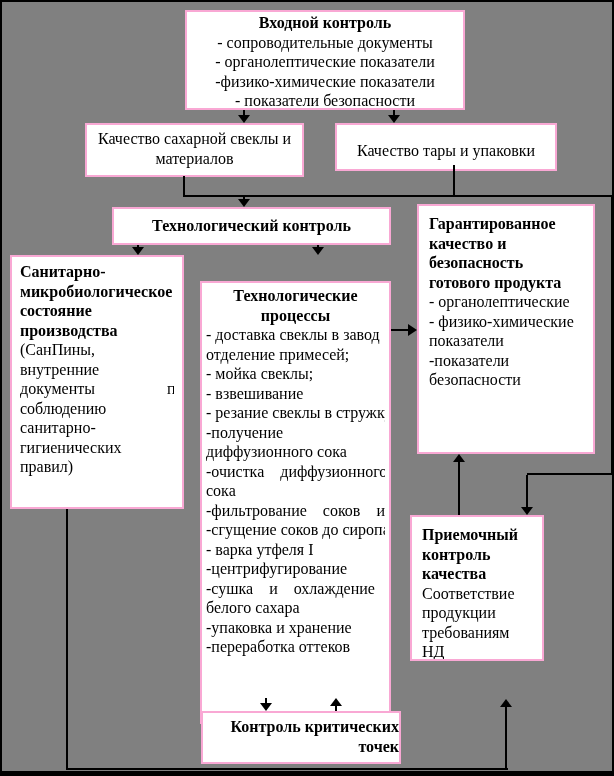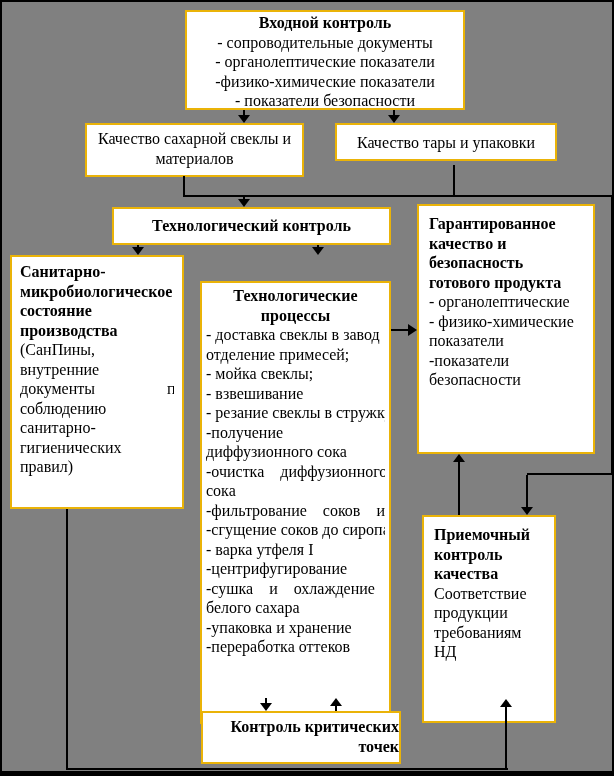--- a/index.html
+++ b/index.html
@@ -11,21 +11,21 @@
     border:2px solid #000;
     border-bottom-width:5px;
     font-family:"Liberation Serif","DejaVu Serif",serif;
     color:#000;
     overflow:hidden;
   }
   .box{
     position:absolute;
     box-sizing:border-box;
     background:#fff;
-    border:2px solid #eab308;
+    border:2px solid #f9a8d4;
     font-size:16px;
     line-height:19.5px;
     overflow:hidden;
   }
   .line{white-space:pre;overflow:hidden;}
   .bold{font-weight:bold;}
   .center{text-align:center;}
   .pad-sm{padding:1px 4px;}
   .seg{position:absolute;background:#000;}
   .ah{position:absolute;width:0;height:0;}
@@ -48,21 +48,21 @@
       </div>
   </div>
 
   <div class="box center" style="left:83px;top:121px;width:219px;height:54px;padding-top:4px;">
     <div>
         <div class="line">Качество сахарной свеклы и</div>
         <div class="line">материалов</div>
       </div>
   </div>
 
-  <div class="box center" style="left:333px;top:121px;width:222px;height:38px;padding-top:8px;">
+  <div class="box center" style="left:333px;top:121px;width:222px;height:48px;padding-top:16px;">
     <div>
         <div class="line">Качество тары и упаковки</div>
       </div>
   </div>
 
   <div class="box center" style="left:83px;top:205px;width:279px;height:38px;padding-top:7px;margin-left:27px;">
     <div class="line bold">Технологический контроль</div>
   </div>
 
   <div class="box" style="left:8px;top:253px;width:174px;height:254px;padding:5px 8px;">
@@ -118,21 +118,21 @@
       </div>
     <div>
         <div class="line">- органолептические</div>
         <div class="line">- физико-химические</div>
         <div class="line">показатели</div>
         <div class="line">-показатели</div>
         <div class="line">безопасности</div>
       </div>
   </div>
 
-  <div class="box" style="left:420px;top:513px;width:134px;height:208px;padding:8px 10px;">
+  <div class="box" style="left:408px;top:513px;width:134px;height:146px;padding:8px 10px;">
     <div>
         <div class="line bold">Приемочный</div>
         <div class="line bold">контроль</div>
         <div class="line bold">качества</div>
       </div>
     <div>
         <div class="line">Соответствие</div>
         <div class="line">продукции</div>
         <div class="line">требованиям</div>
         <div class="line">НД</div>

